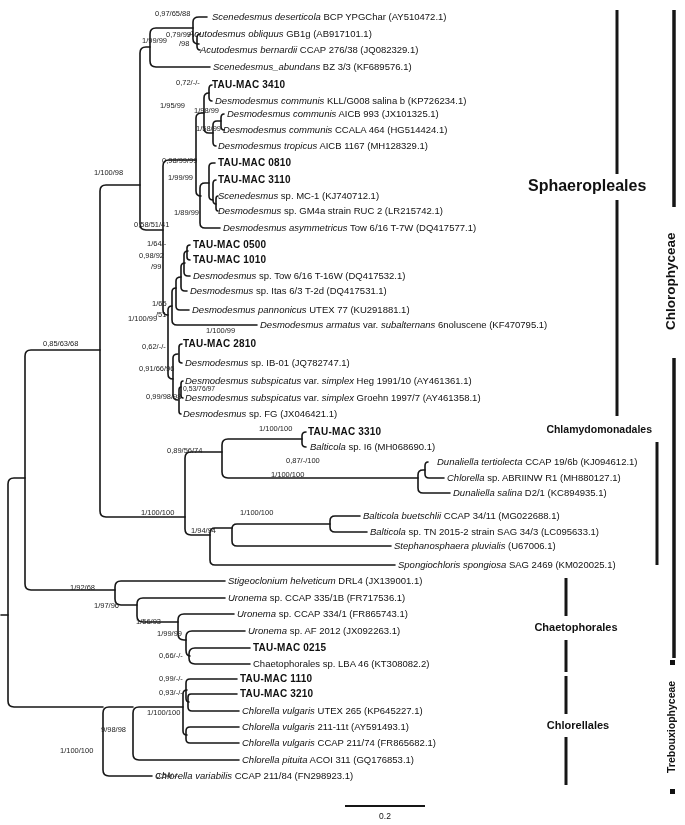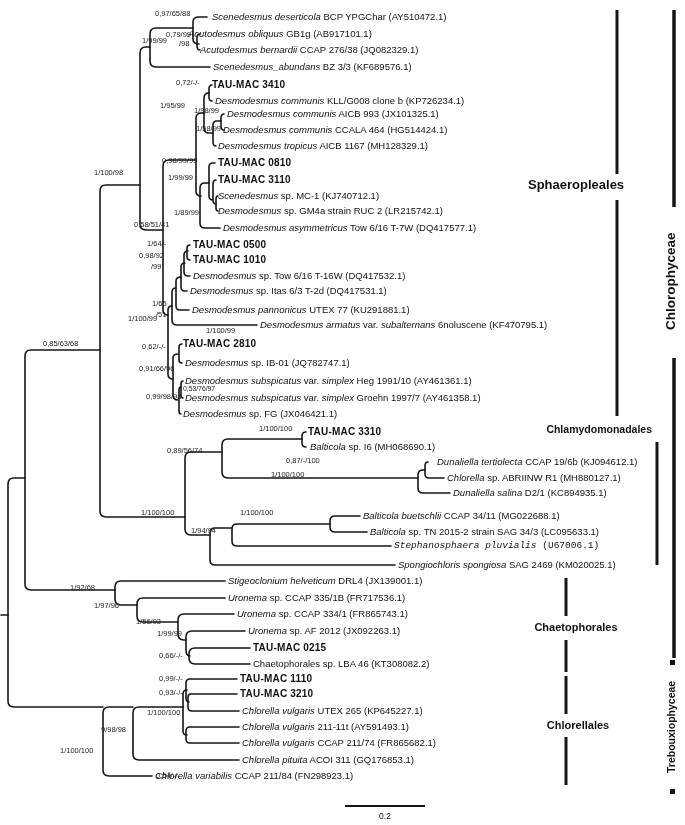--- a/index.html
+++ b/index.html
@@ -86,21 +86,21 @@
       <line x1="566" x2="566" y1="640" y2="672" stroke="#161616" stroke-width="3"></line>
       <line x1="566" x2="566" y1="676" y2="714" stroke="#161616" stroke-width="3"></line>
       <line x1="566" x2="566" y1="737" y2="785" stroke="#161616" stroke-width="3"></line>
     </svg>
   <div id="leaves-layer">
       <div class="leaf" style="left: 212px; top: 11px;"><span class="i">Scenedesmus deserticola</span><span class="r"> BCP YPGChar (AY510472.1)</span></div>
       <div class="leaf" style="left: 188px; top: 28px;"><span class="i">Acutodesmus obliquus</span><span class="r"> GB1g (AB917101.1)</span></div>
       <div class="leaf" style="left: 200px; top: 44px;"><span class="i">Acutodesmus bernardii</span><span class="r"> CCAP 276/38 (JQ082329.1)</span></div>
       <div class="leaf" style="left: 213px; top: 61px;"><span class="i">Scenedesmus_abundans</span><span class="r"> BZ 3/3 (KF689576.1)</span></div>
       <div class="leaf bold" style="left: 212px; top: 79px;"><span class="r">TAU-MAC 3410</span></div>
-      <div class="leaf" style="left: 215px; top: 95px;"><span class="i">Desmodesmus communis</span><span class="r"> KLL/G008 clone b (KP726234.1)</span></div>
+      <div class="leaf" style="left: 215px; top: 95px;"><span class="i">Desmodesmus communis</span><span class="r"> KLL/G008 salina b (KP726234.1)</span></div>
       <div class="leaf" style="left: 227px; top: 108px;"><span class="i">Desmodesmus communis</span><span class="r"> AICB 993 (JX101325.1)</span></div>
       <div class="leaf" style="left: 223px; top: 124px;"><span class="i">Desmodesmus communis</span><span class="r"> CCALA 464 (HG514424.1)</span></div>
       <div class="leaf" style="left: 218px; top: 140px;"><span class="i">Desmodesmus tropicus</span><span class="r"> AICB 1167 (MH128329.1)</span></div>
       <div class="leaf bold" style="left: 218px; top: 157px;"><span class="r">TAU-MAC 0810</span></div>
       <div class="leaf bold" style="left: 218px; top: 174px;"><span class="r">TAU-MAC 3110</span></div>
       <div class="leaf" style="left: 218px; top: 190px;"><span class="i">Scenedesmus</span><span class="r"> sp. MC-1 (KJ740712.1)</span></div>
       <div class="leaf" style="left: 218px; top: 205px;"><span class="i">Desmodesmus</span><span class="r"> sp. GM4a strain RUC 2 (LR215742.1)</span></div>
       <div class="leaf" style="left: 223px; top: 222px;"><span class="i">Desmodesmus asymmetricus</span><span class="r"> Tow 6/16 T-7W (DQ417577.1)</span></div>
       <div class="leaf bold" style="left: 193px; top: 239px;"><span class="r">TAU-MAC 0500</span></div>
       <div class="leaf bold" style="left: 193px; top: 254px;"><span class="r">TAU-MAC 1010</span></div>
@@ -113,21 +113,21 @@
       <div class="leaf" style="left: 185px; top: 375px;"><span class="i">Desmodesmus subspicatus</span><span class="r"> var. </span><span class="i">simplex</span><span class="r"> Heg 1991/10 (AY461361.1)</span></div>
       <div class="leaf" style="left: 185px; top: 392px;"><span class="i">Desmodesmus subspicatus</span><span class="r"> var. </span><span class="i">simplex</span><span class="r"> Groehn 1997/7 (AY461358.1)</span></div>
       <div class="leaf" style="left: 183px; top: 408px;"><span class="i">Desmodesmus</span><span class="r"> sp. FG (JX046421.1)</span></div>
       <div class="leaf bold" style="left: 308px; top: 426px;"><span class="r">TAU-MAC 3310</span></div>
       <div class="leaf" style="left: 310px; top: 441px;"><span class="i">Balticola</span><span class="r"> sp. I6 (MH068690.1)</span></div>
       <div class="leaf" style="left: 437px; top: 456px;"><span class="i">Dunaliella tertiolecta</span><span class="r"> CCAP 19/6b (KJ094612.1)</span></div>
       <div class="leaf" style="left: 447px; top: 472px;"><span class="i">Chlorella</span><span class="r"> sp. ABRIINW R1 (MH880127.1)</span></div>
       <div class="leaf" style="left: 453px; top: 487px;"><span class="i">Dunaliella salina</span><span class="r"> D2/1 (KC894935.1)</span></div>
       <div class="leaf" style="left: 363px; top: 510px;"><span class="i">Balticola buetschlii</span><span class="r"> CCAP 34/11 (MG022688.1)</span></div>
       <div class="leaf" style="left: 370px; top: 526px;"><span class="i">Balticola</span><span class="r"> sp. TN 2015-2 strain SAG 34/3 (LC095633.1)</span></div>
-      <div class="leaf" style="left: 394px; top: 540px; font-family: Liberation Mono, monospace;"><span class="i">Stephanosphaera pluvialis</span><span class="r"> (U67006.1)</span></div>
+      <div class="leaf" style="left: 394px; top: 540px;"><span class="i">Stephanosphaera pluvialis</span><span class="r"> (U67006.1)</span></div>
       <div class="leaf" style="left: 398px; top: 559px;"><span class="i">Spongiochloris spongiosa</span><span class="r"> SAG 2469 (KM020025.1)</span></div>
       <div class="leaf" style="left: 228px; top: 575px;"><span class="i">Stigeoclonium helveticum</span><span class="r"> DRL4 (JX139001.1)</span></div>
       <div class="leaf" style="left: 228px; top: 592px;"><span class="i">Uronema</span><span class="r"> sp. CCAP 335/1B (FR717536.1)</span></div>
       <div class="leaf" style="left: 237px; top: 608px;"><span class="i">Uronema</span><span class="r"> sp. CCAP 334/1 (FR865743.1)</span></div>
       <div class="leaf" style="left: 248px; top: 625px;"><span class="i">Uronema</span><span class="r"> sp. AF 2012 (JX092263.1)</span></div>
       <div class="leaf bold" style="left: 253px; top: 642px;"><span class="r">TAU-MAC 0215</span></div>
       <div class="leaf" style="left: 253px; top: 658px;"><span class="r">Chaetophorales sp. LBA 46 (KT308082.2)</span></div>
       <div class="leaf bold" style="left: 240px; top: 673px;"><span class="r">TAU-MAC 1110</span></div>
       <div class="leaf bold" style="left: 240px; top: 688px;"><span class="r">TAU-MAC 3210</span></div>
       <div class="leaf" style="left: 242px; top: 705px;"><span class="i">Chlorella vulgaris</span><span class="r"> UTEX 265 (KP645227.1)</span></div>
@@ -175,21 +175,21 @@
       <div class="support" style="left: 157px; top: 630px;">1/99/99</div>
       <div class="support" style="left: 159px; top: 652px;">0,66/-/-</div>
       <div class="support" style="left: 159px; top: 675px;">0,99/-/-</div>
       <div class="support" style="left: 159px; top: 689px;">0,93/-/-</div>
       <div class="support" style="left: 147px; top: 709px;">1/100/100</div>
       <div class="support" style="left: 101px; top: 726px;">9/98/98</div>
       <div class="support" style="left: 156px; top: 735px; margin-top: 37px;">0,54/-/-</div>
       <div class="support" style="left: 60px; top: 747px;">1/100/100</div>
     </div>
   <div id="groups-layer">
-      <div class="clade-label right" style="left: 528px; top: 177px; width: 84px; font-size: 13px;">Sphaeropleales</div>
+      <div class="clade-label right" style="left: 528px; top: 177px; width: 84px; font-size: 16px;">Sphaeropleales</div>
       <div class="clade-label right" style="left: 512px; top: 423px; width: 140px; font-size: 10.5px;">Chlamydomonadales</div>
       <div class="clade-label center" style="left: 516px; top: 621px; width: 120px; font-size: 11px;">Chaetophorales</div>
       <div class="clade-label center" style="left: 518px; top: 719px; width: 120px; font-size: 11px;">Chlorellales</div>
       <div class="vlabel" style="left: 663px; top: 206px; width: 18px; height: 150px; font-size: 13.5px;">Chlorophyceae</div>
       <div class="vlabel" style="left: 665px; top: 666px; width: 14px; height: 122px; font-size: 10.5px;">Trebouxiophyceae</div>
       <div class="sq" style="left: 670px; top: 660px;"></div>
       <div class="sq" style="left: 670px; top: 789px;"></div>
     </div>
   <div id="scale-label" class="scale-label" style="left: 370px; top: 811px; width: 30px;">0.2</div>
 </div>

